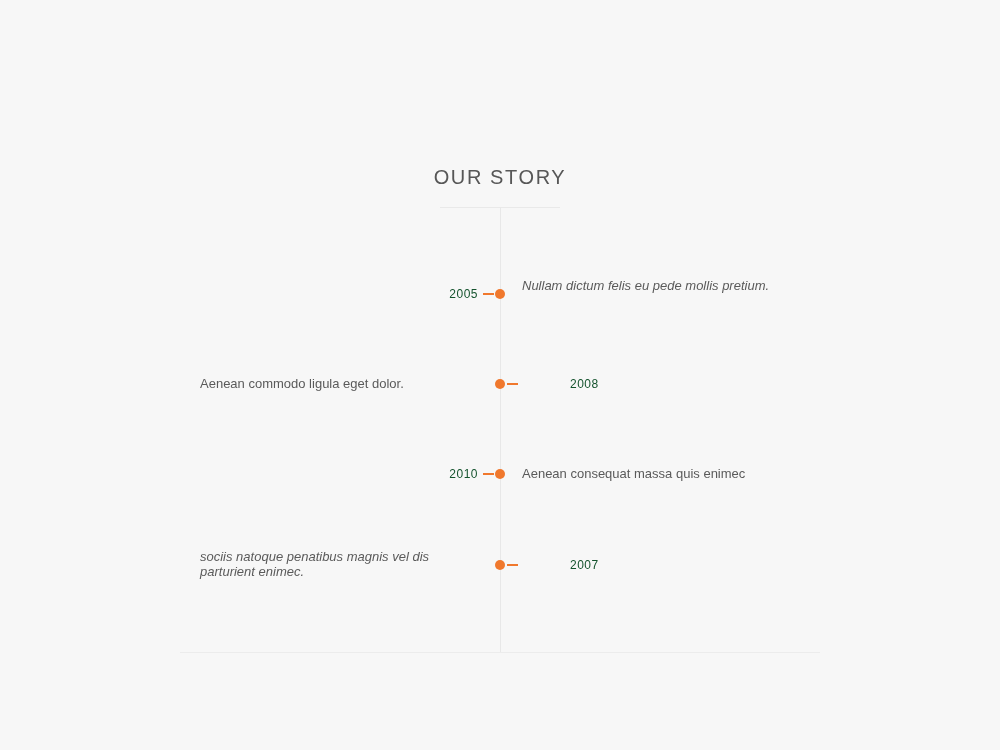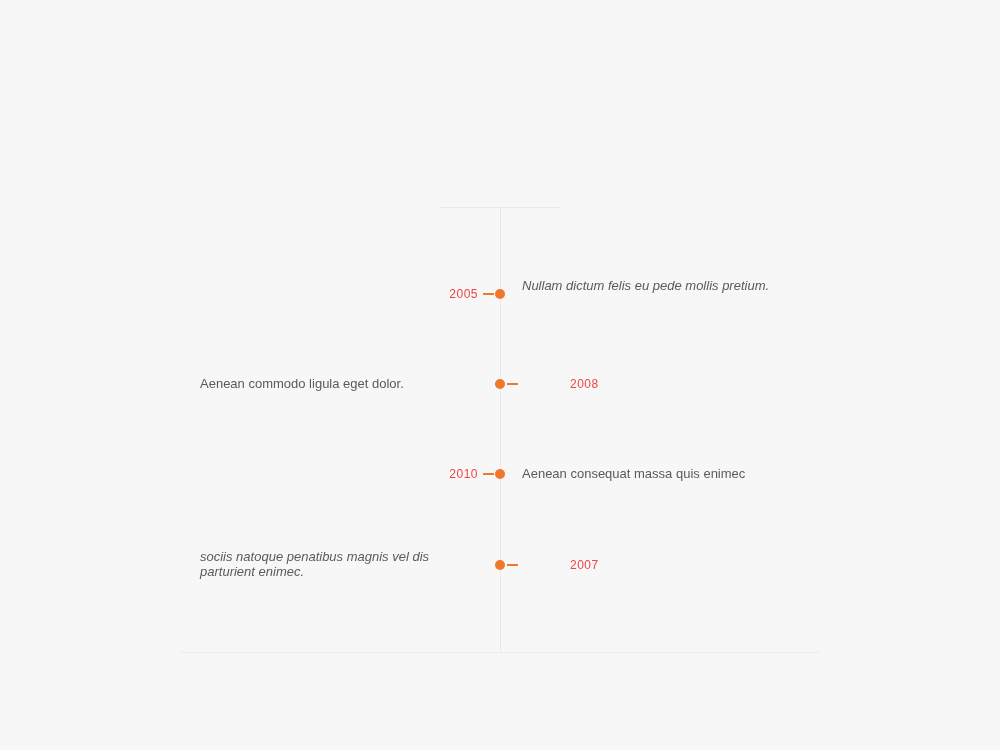--- a/index.html
+++ b/index.html
@@ -90,21 +90,21 @@
     height: 2px;
     background: #f0782d;
   }
   .stub.left  { left: 483px; }
   .stub.right { left: 507px; }
 
   
   .year {
     position: absolute;
     font-size: 12px;
-    color: #ef4444;
+    color: #14532d;
     letter-spacing: 0.5px;
     white-space: nowrap;
     line-height: 14px;
     top: -7px;
   }
   .year.left {
     left: 0;
     width: 478px;
     text-align: right;
   }
@@ -133,20 +133,21 @@
     text-align: left;
   }
   .desc.lines-1 { top: -8px; }
   .desc.lines-2 { top: -16px; font-style: italic; }
 </style>
 </head>
 <body>
 
 <div class="timeline-figure">
 
+  <div class="title">OUR STORY</div>
 
   <div class="rule-top"></div>
 
   <div class="spine"></div>
 
   <div class="entry" style="top:294px;">
     <div class="stub left"></div>
     <div class="dot"></div>
     <div class="year left">2005</div>
     <div class="desc right lines-2">Nullam dictum felis eu pede mollis pretium.</div>

